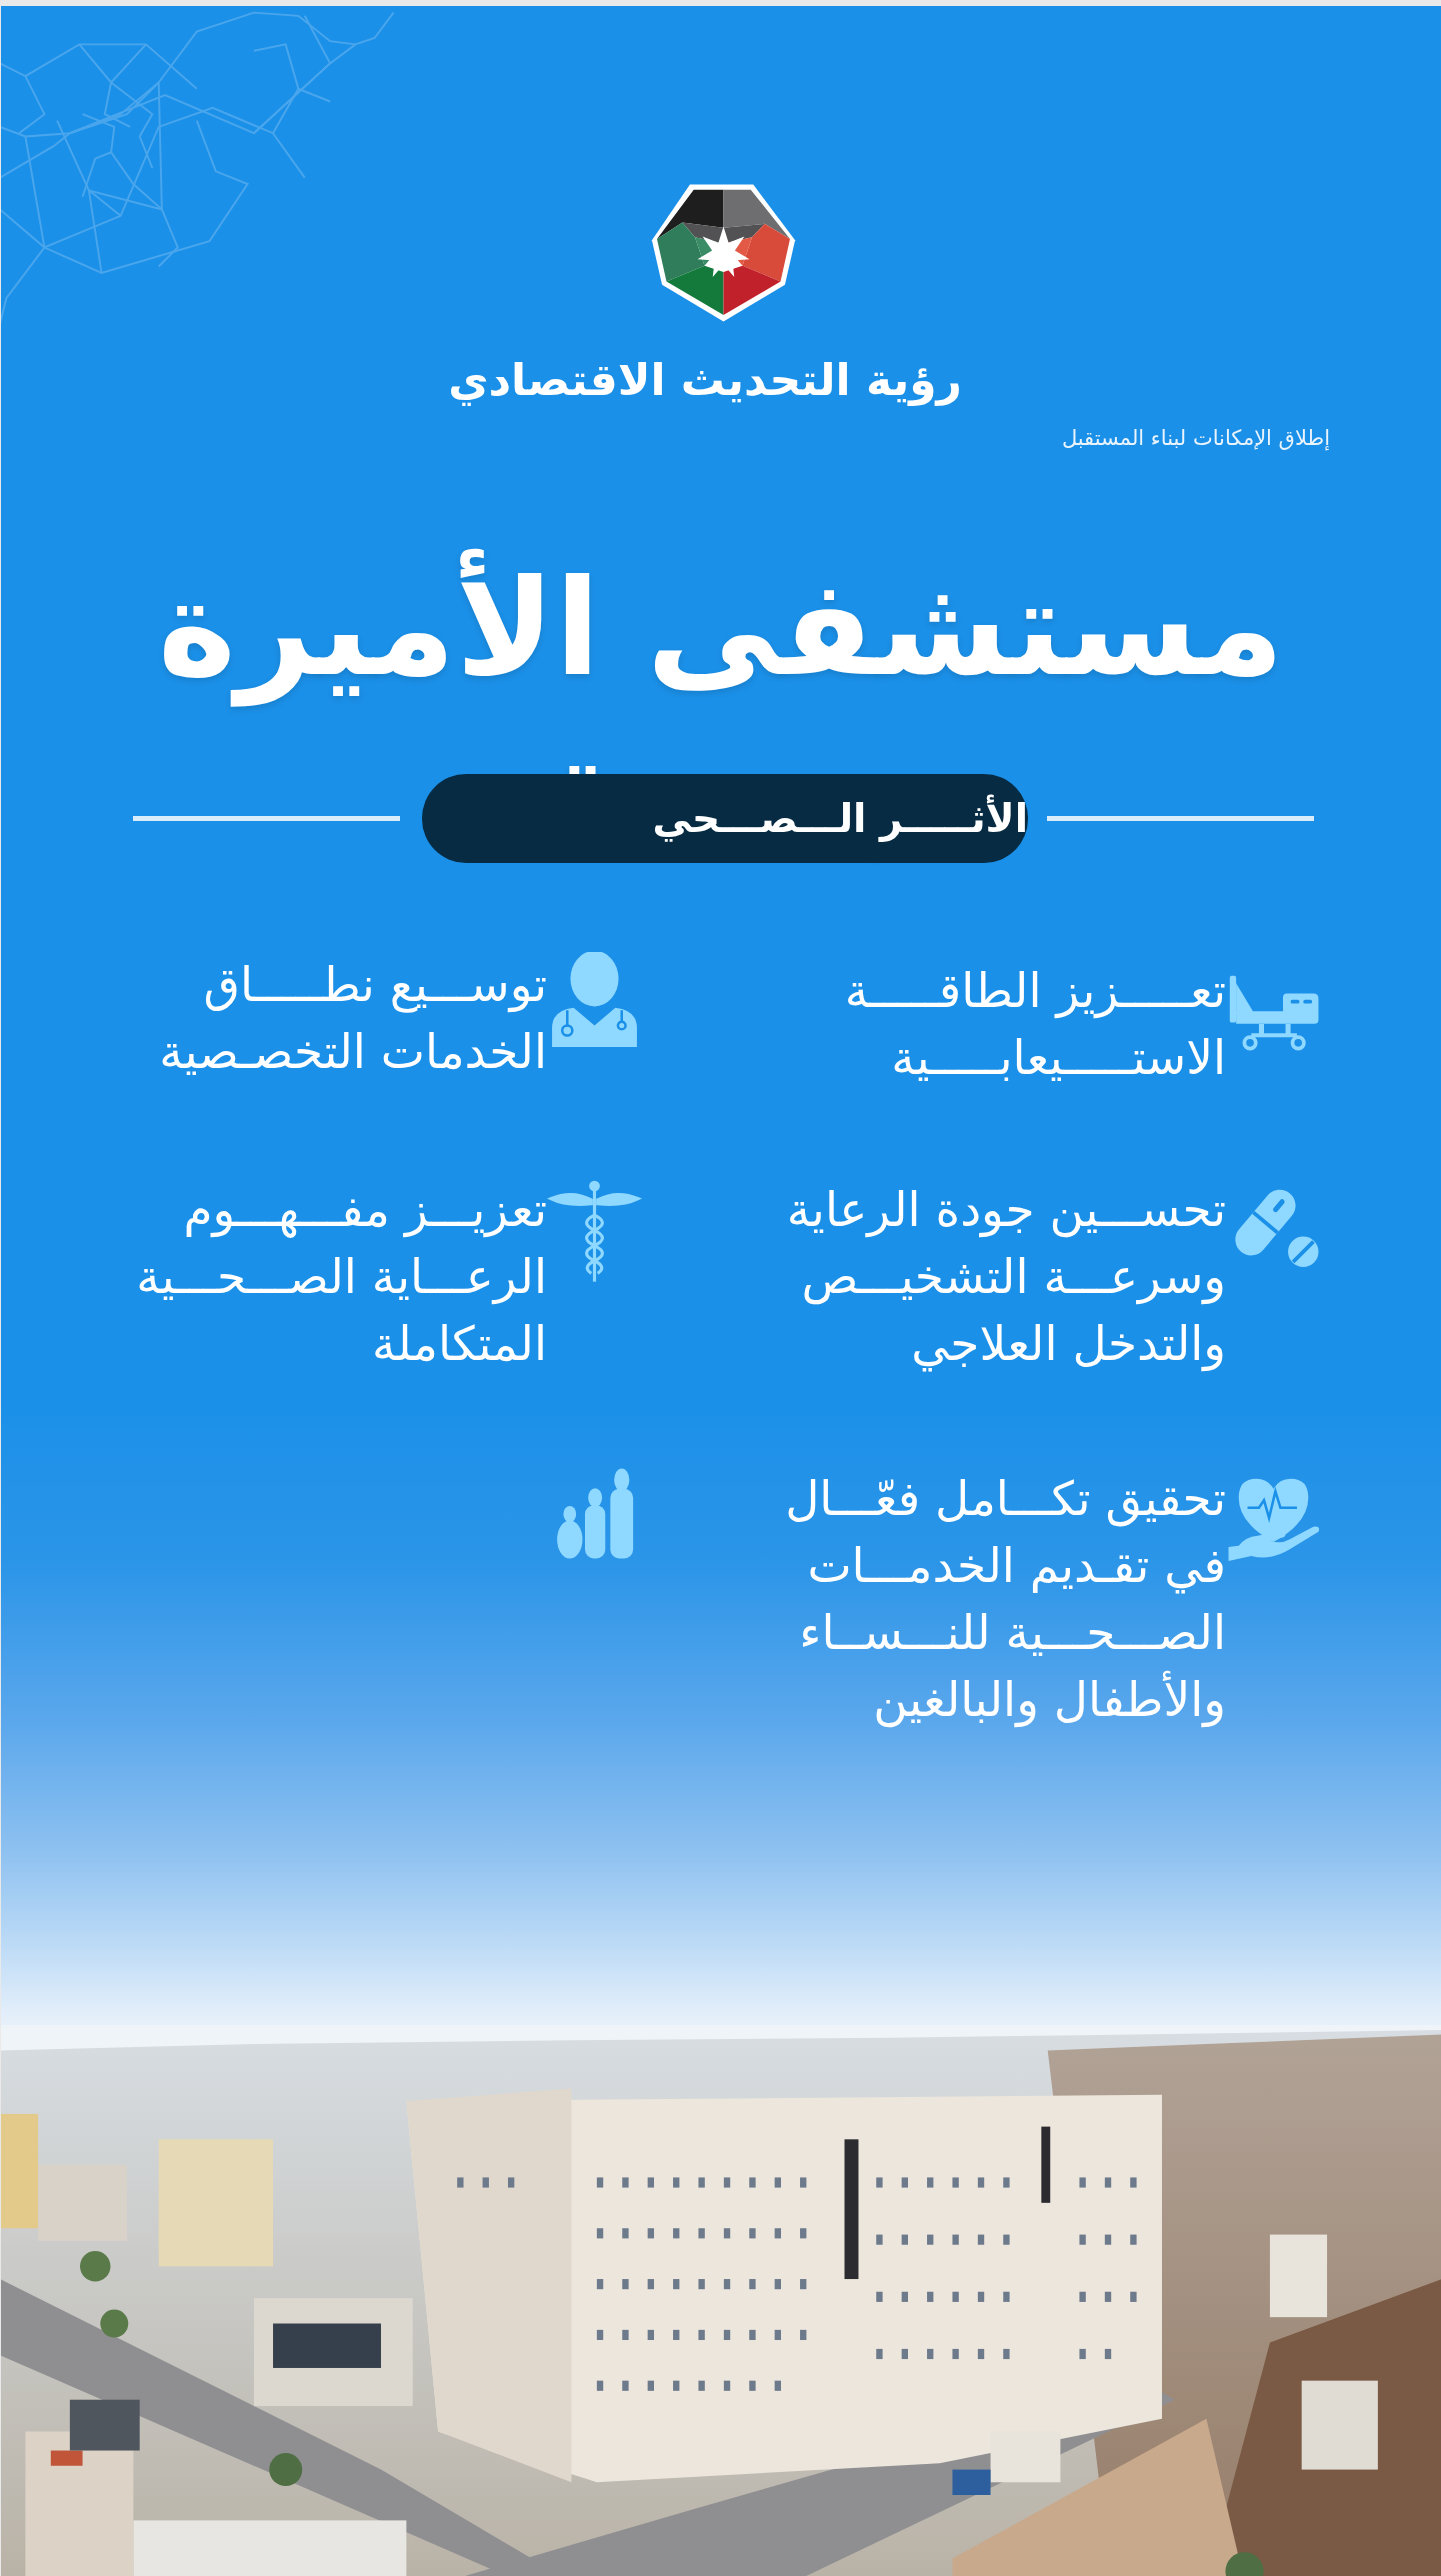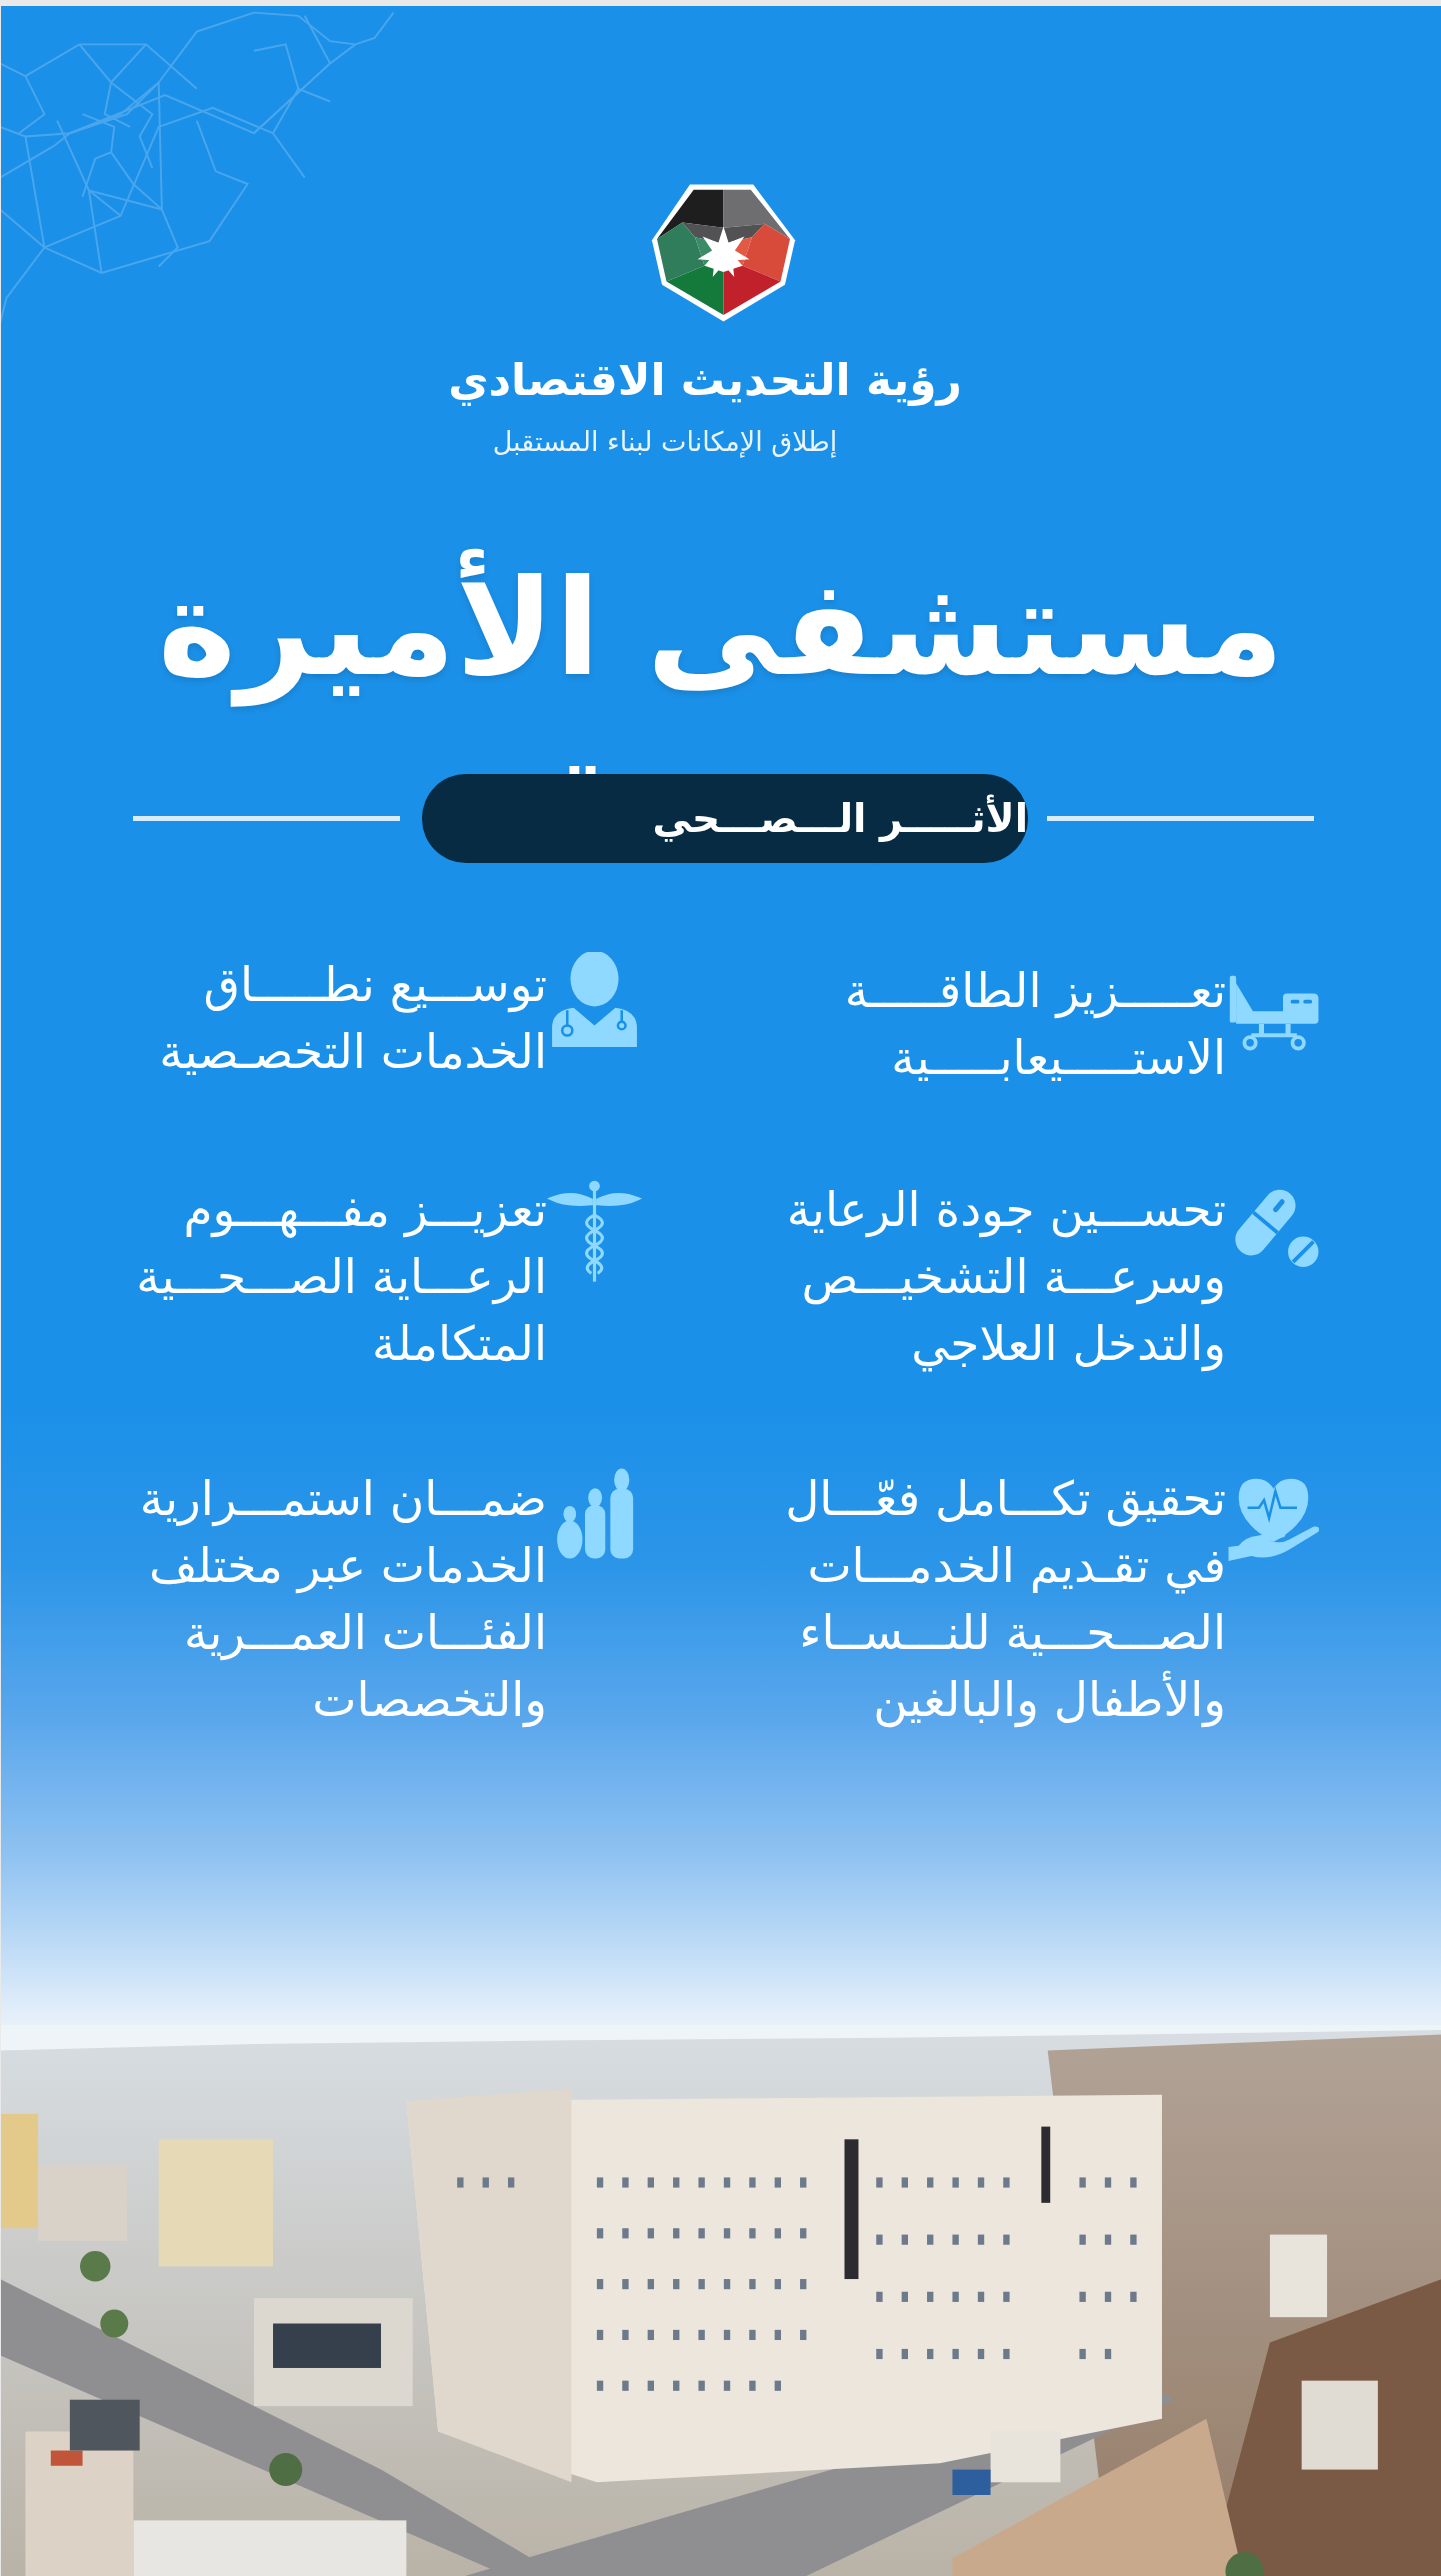--- a/index.html
+++ b/index.html
@@ -17,22 +17,22 @@
   }
 
   .pattern { position: absolute; left: 0; top: 0; width: 730px; height: 483px; }
 
   .logo-wrap { position: absolute; left: 644px; top: 171px; width: 159px; height: 152px; }
   .brand-title {
     position: absolute; left: 0; width: 1410px; top: 348px; text-align: center;
     color: #ffffff; font-size: 44px; font-weight: bold; line-height: 1.2;
   }
   .brand-sub {
-    position: absolute; left: 0; width: 1330px; top: 420px; text-align: center;
-    color: #eaf4fd; font-size: 27px; line-height: 1.2;
+    position: absolute; left: 0; width: 1330px; top: 420px; 
+    color: #eaf4fd; font-size: 21px; line-height: 1.2;
   }
 
   .hero-title {
     position: absolute; left: 0; width: 1442px; top: 543px; text-align: center;
     color: #ffffff; font-size: 133px; font-weight: bold; line-height: 1.2;
     text-shadow: 0 2.5px 6.3px rgba(0,0,0,0.12);
   }
 
   .divider-row { position: absolute; left: 133px; top: 768px; width: 1181px; height: 89px; }
   .divider-line { position: absolute; top: 42px; height: 5.1px; background: #d8ecfb; width: 267px; }
@@ -200,24 +200,20 @@
     <span class="icon">
       <svg viewBox="0 0 150 150" width="95" height="95" fill="#8fd8ff">
         <ellipse cx="118" cy="22" rx="12" ry="18"></ellipse>
         <rect x="100" y="36" width="36" height="110" rx="14"></rect>
         <ellipse cx="76" cy="50" rx="11" ry="15"></ellipse>
         <rect x="60" y="62" width="32" height="84" rx="14"></rect>
         <ellipse cx="36" cy="76" rx="10" ry="13"></ellipse>
         <ellipse cx="36" cy="116" rx="20" ry="30"></ellipse>
       </svg>
     </span>
-    <span class="text">ضمـــان استمـــرارية
-الخدمات عبر مختلف
-الفئـــات العمـــرية
-والتخصصات</span>
   </div>
 
   <svg class="photo" viewBox="0 0 2271 877" preserveAspectRatio="none">
     <defs>
       <linearGradient id="cityGrad" x1="0" y1="0" x2="0" y2="1">
         <stop offset="0" stop-color="#d7dde2"></stop>
         <stop offset="1" stop-color="#b9b2a6"></stop>
       </linearGradient>
       <linearGradient id="hillGrad" x1="0" y1="0" x2="0" y2="1">
         <stop offset="0" stop-color="#a89484"></stop>

